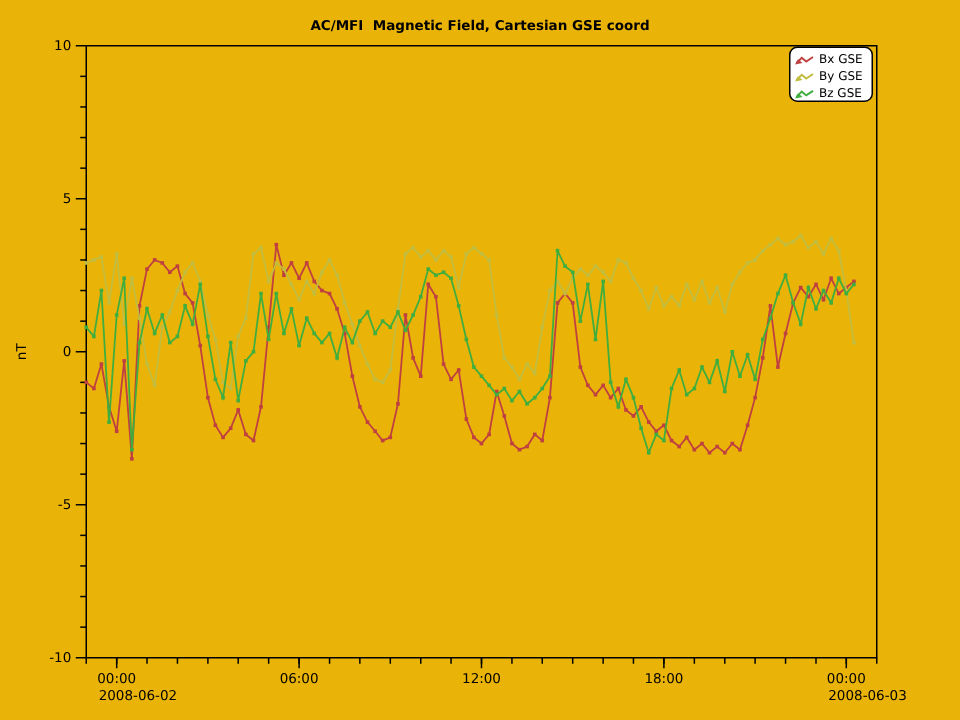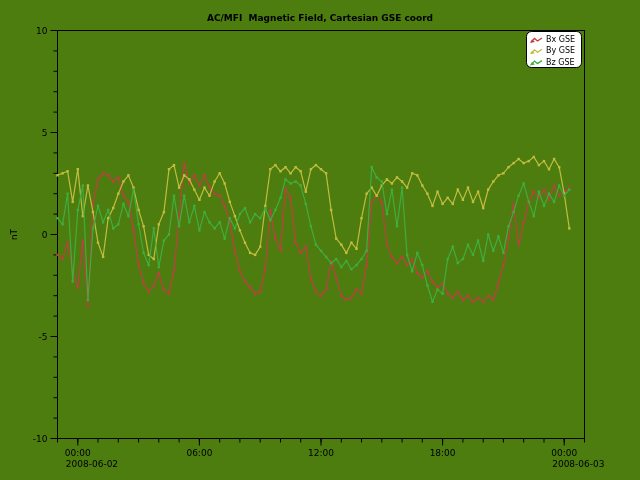--- a/index.html
+++ b/index.html
@@ -1,16 +1,16 @@
 <!DOCTYPE html>
 <html><head>
 <meta charset="utf-8">
 <style>
   html,body{margin:0;padding:0;background:#ffffff;}
-  #screen{position:relative;width:640px;height:480px;background:#4d7c0f;overflow:hidden;
+  #screen{position:relative;width:640px;height:480px;background:#eab308;overflow:hidden;
           font-family:"DejaVu Sans","Liberation Sans",sans-serif;}
   #chart-title{position:absolute;top:13px;left:0;width:640px;text-align:center;
                font-size:9px;font-weight:bold;color:#000;white-space:pre;}
   #plot-svg{position:absolute;top:0;left:0;}
   .tick{font-family:"DejaVu Sans","Liberation Sans",sans-serif;font-size:9px;fill:#000;}
   .legend-text{font-family:"DejaVu Sans","Liberation Sans",sans-serif;font-size:8px;fill:#000;}
 </style>
 </head>
 <body>
 

